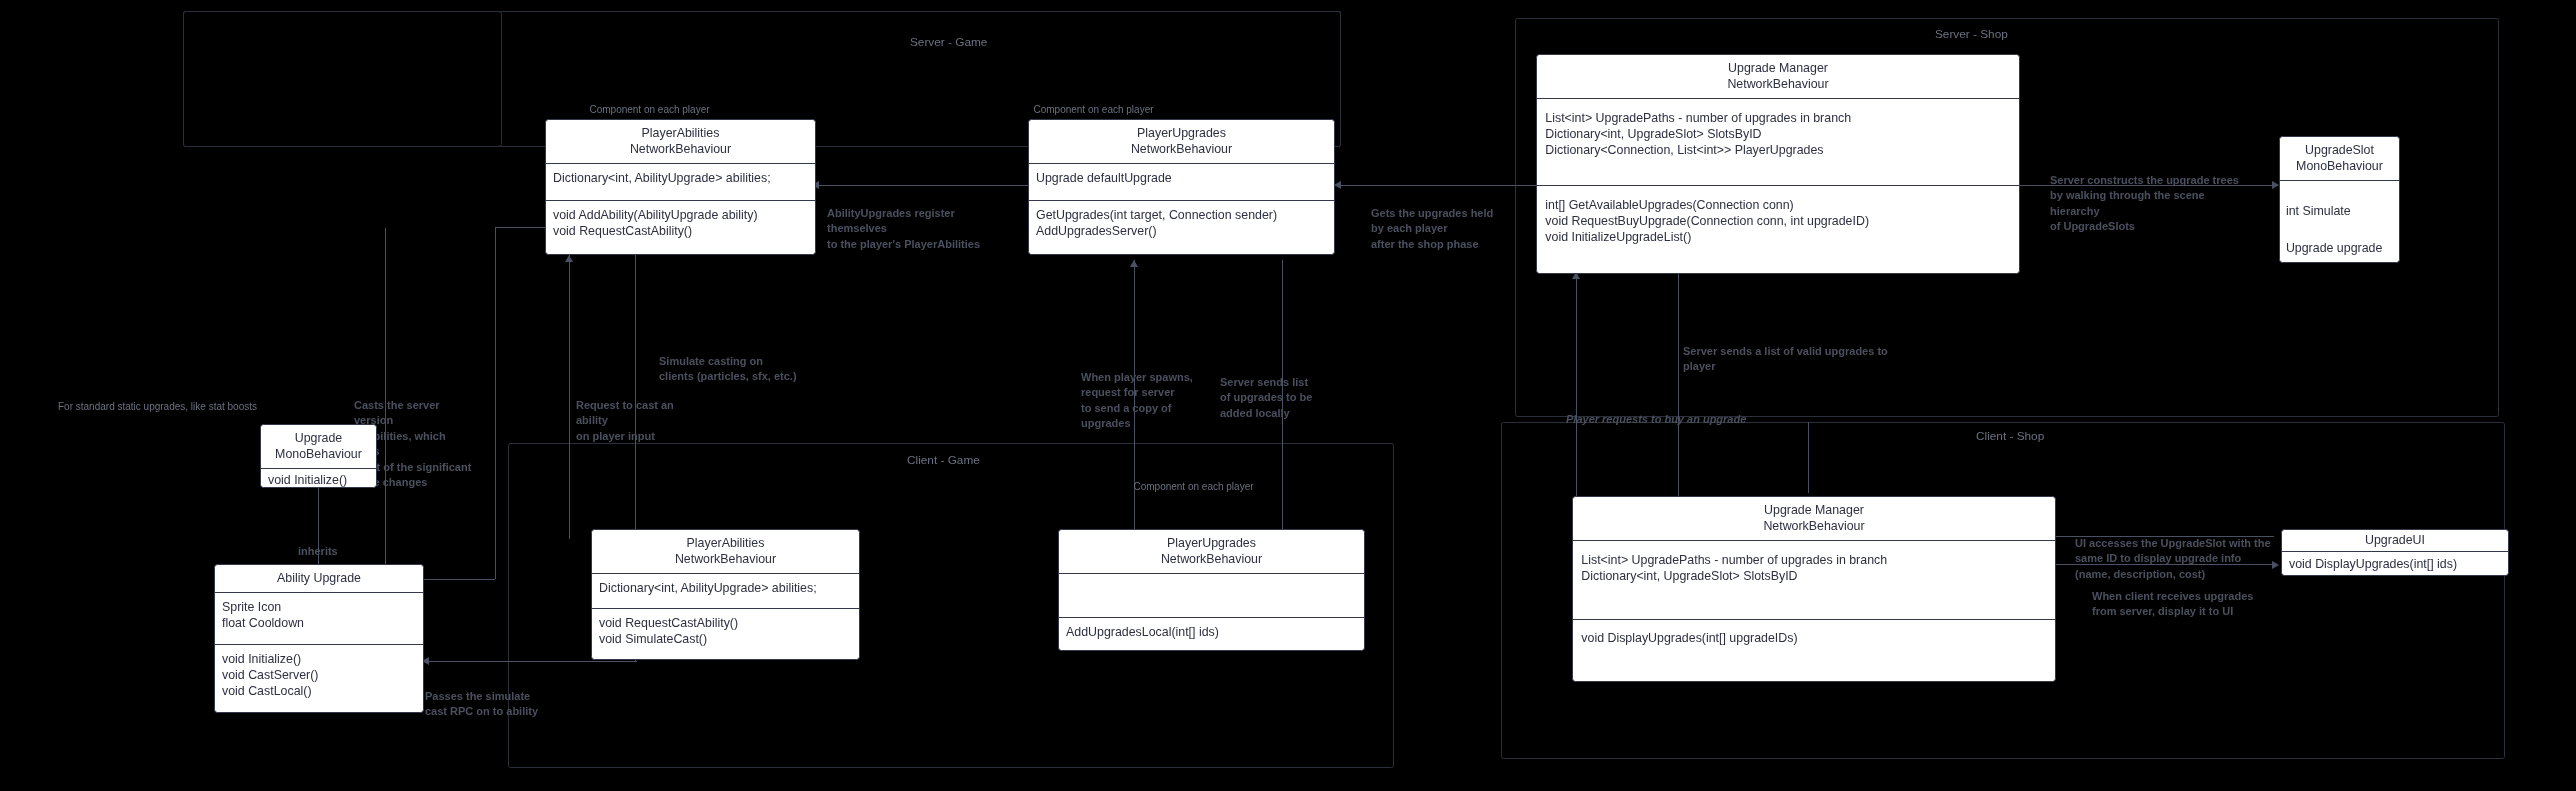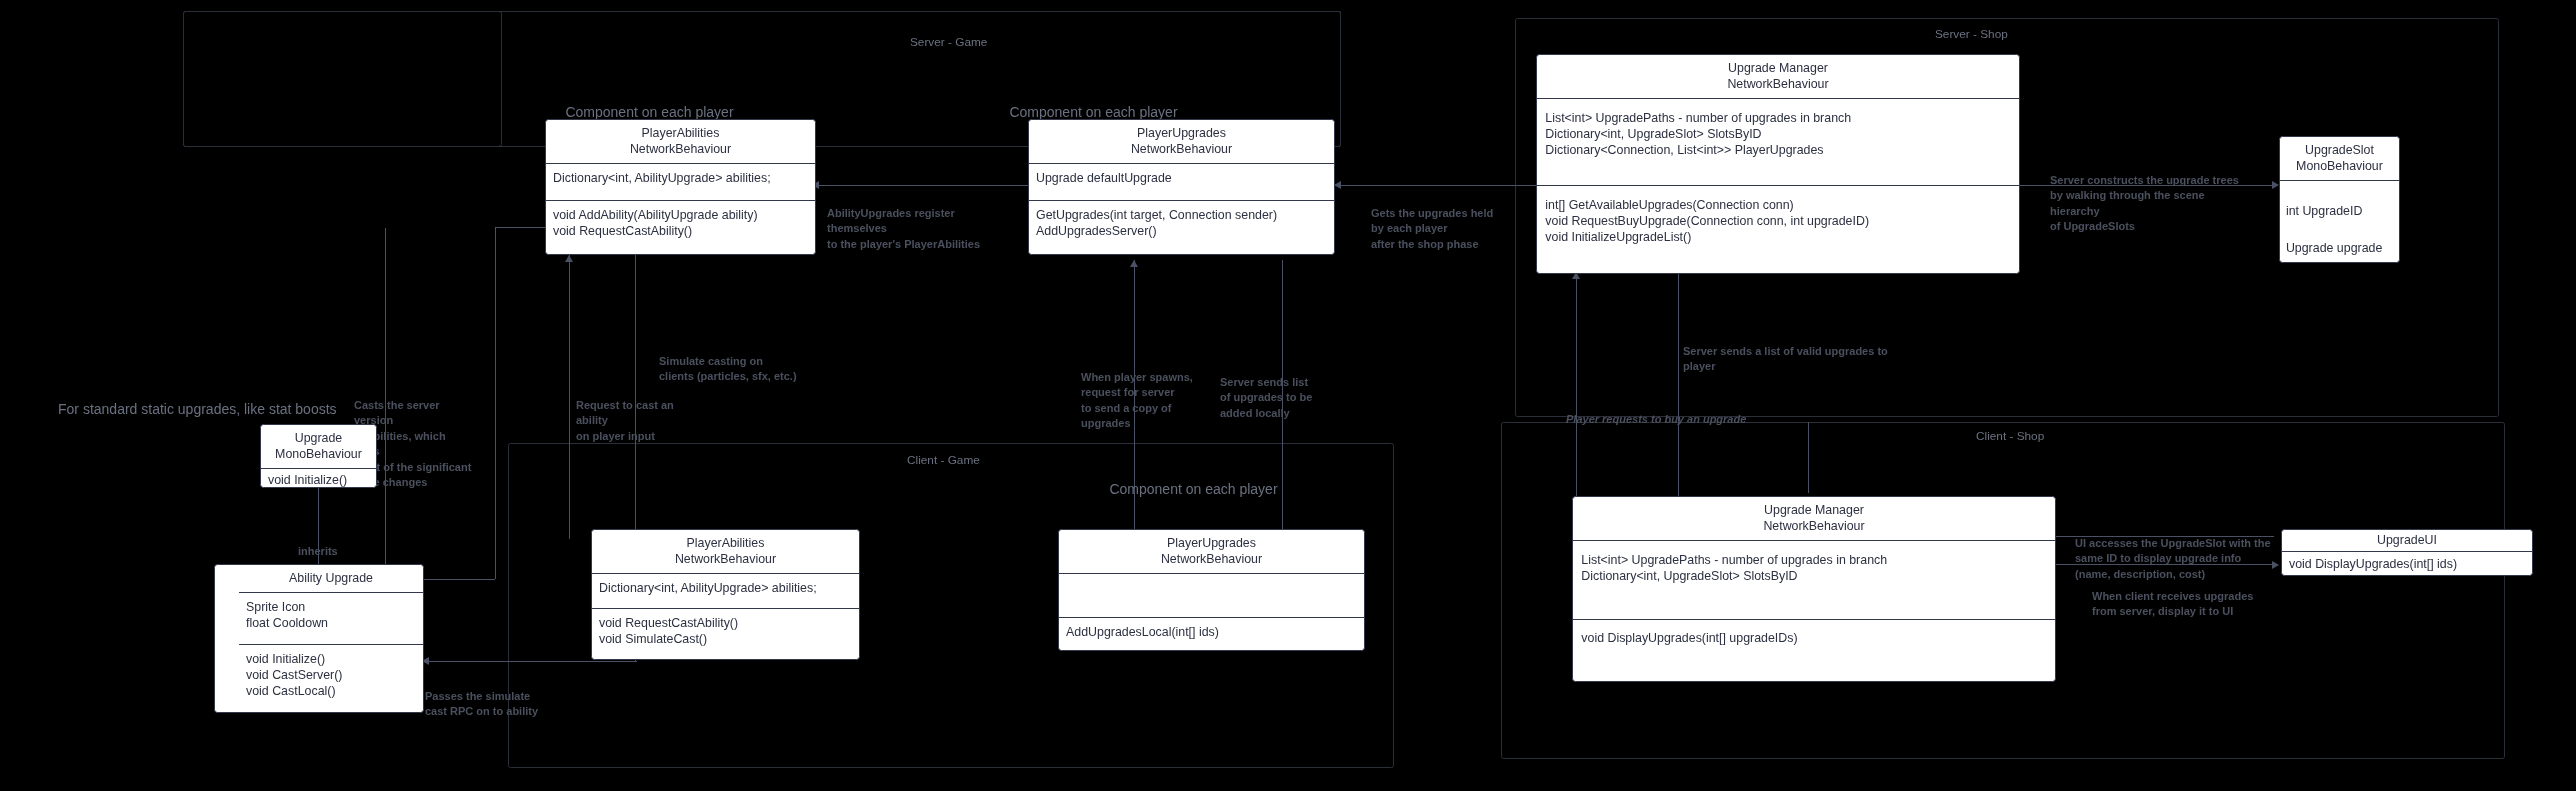--- a/index.html
+++ b/index.html
@@ -60,21 +60,21 @@
   }
   .uml-sec.tight { padding: 3.5px 5.9px 3.5px 7px; }
   .uml-sec.pad-lg { padding: 10.6px 5.9px 10.6px 8.3px; }
   .uml-sec.rows { padding: 3.5px 5.9px 4.7px 5.9px; }
   .uml-sec.rows div { padding: 2.4px 0; }
 
   
   .caption {
     position: absolute;
     color: #6a7180;
-    font-size: 14px;
+    font-size: 10px;
     line-height: 1.33;
     white-space: pre-line;
   }
   .caption.small {
     font-size: 11px;
     font-weight: bold;
     color: #4a505e;
     line-height: 1.4;
     margin-top: 32px;
   }
@@ -251,34 +251,34 @@
 Dictionary&lt;Connection, List&lt;int&gt;&gt; PlayerUpgrades</div>
     <div class="uml-sec pad-lg">int[] GetAvailableUpgrades(Connection conn)
 void RequestBuyUpgrade(Connection conn, int upgradeID)
 void InitializeUpgradeList()</div>
   </div>
 
   <div class="umlbox" style="left:2279px; top:136px; width:121px; height:127px;">
     <div class="uml-head">UpgradeSlot
 MonoBehaviour</div>
     <div class="uml-sec rows">
-      <div>int UpgradeID</div>
+      <div>int Simulate</div>
       <div>Upgrade upgrade</div>
       
       
     </div>
   </div>
 
   <div class="umlbox" style="left:260px; top:424px; width:117px; height:64px;">
     <div class="uml-head">Upgrade
 MonoBehaviour</div>
     <div class="uml-sec tight">void Initialize()</div>
   </div>
 
-  <div class="umlbox" style="left:214px; top:564px; width:210px; height:149px;padding-left:24px;">
+  <div class="umlbox" style="left:214px; top:564px; width:210px; height:149px;">
     <div class="uml-head">Ability Upgrade</div>
     <div class="uml-sec">Sprite Icon
 float Cooldown</div>
     <div class="uml-sec">void Initialize()
 void CastServer()
 void CastLocal()</div>
   </div>
 
   <div class="umlbox" style="left:591px; top:529px; width:269px; height:131px;">
     <div class="uml-head">PlayerAbilities
@@ -296,19 +296,19 @@
   </div>
 
   <div class="umlbox" style="left:1572px; top:496px; width:484px; height:186px;">
     <div class="uml-head">Upgrade Manager
 NetworkBehaviour</div>
     <div class="uml-sec pad-lg">List&lt;int&gt; UpgradePaths - number of upgrades in branch
 Dictionary&lt;int, UpgradeSlot&gt; SlotsByID</div>
     <div class="uml-sec pad-lg">void DisplayUpgrades(int[] upgradeIDs)</div>
   </div>
 
-  <div class="umlbox" style="left:2281px; top:529px; width:252px; height:47px;">
+  <div class="umlbox" style="left:2281px; top:529px; width:228px; height:47px;">
     <div class="uml-head" style="padding:3px 4.7px 2.4px 4.7px;">UpgradeUI</div>
     <div class="uml-sec tight">void DisplayUpgrades(int[] ids)</div>
   </div>
 
 </div>
 
 
 </body></html>

